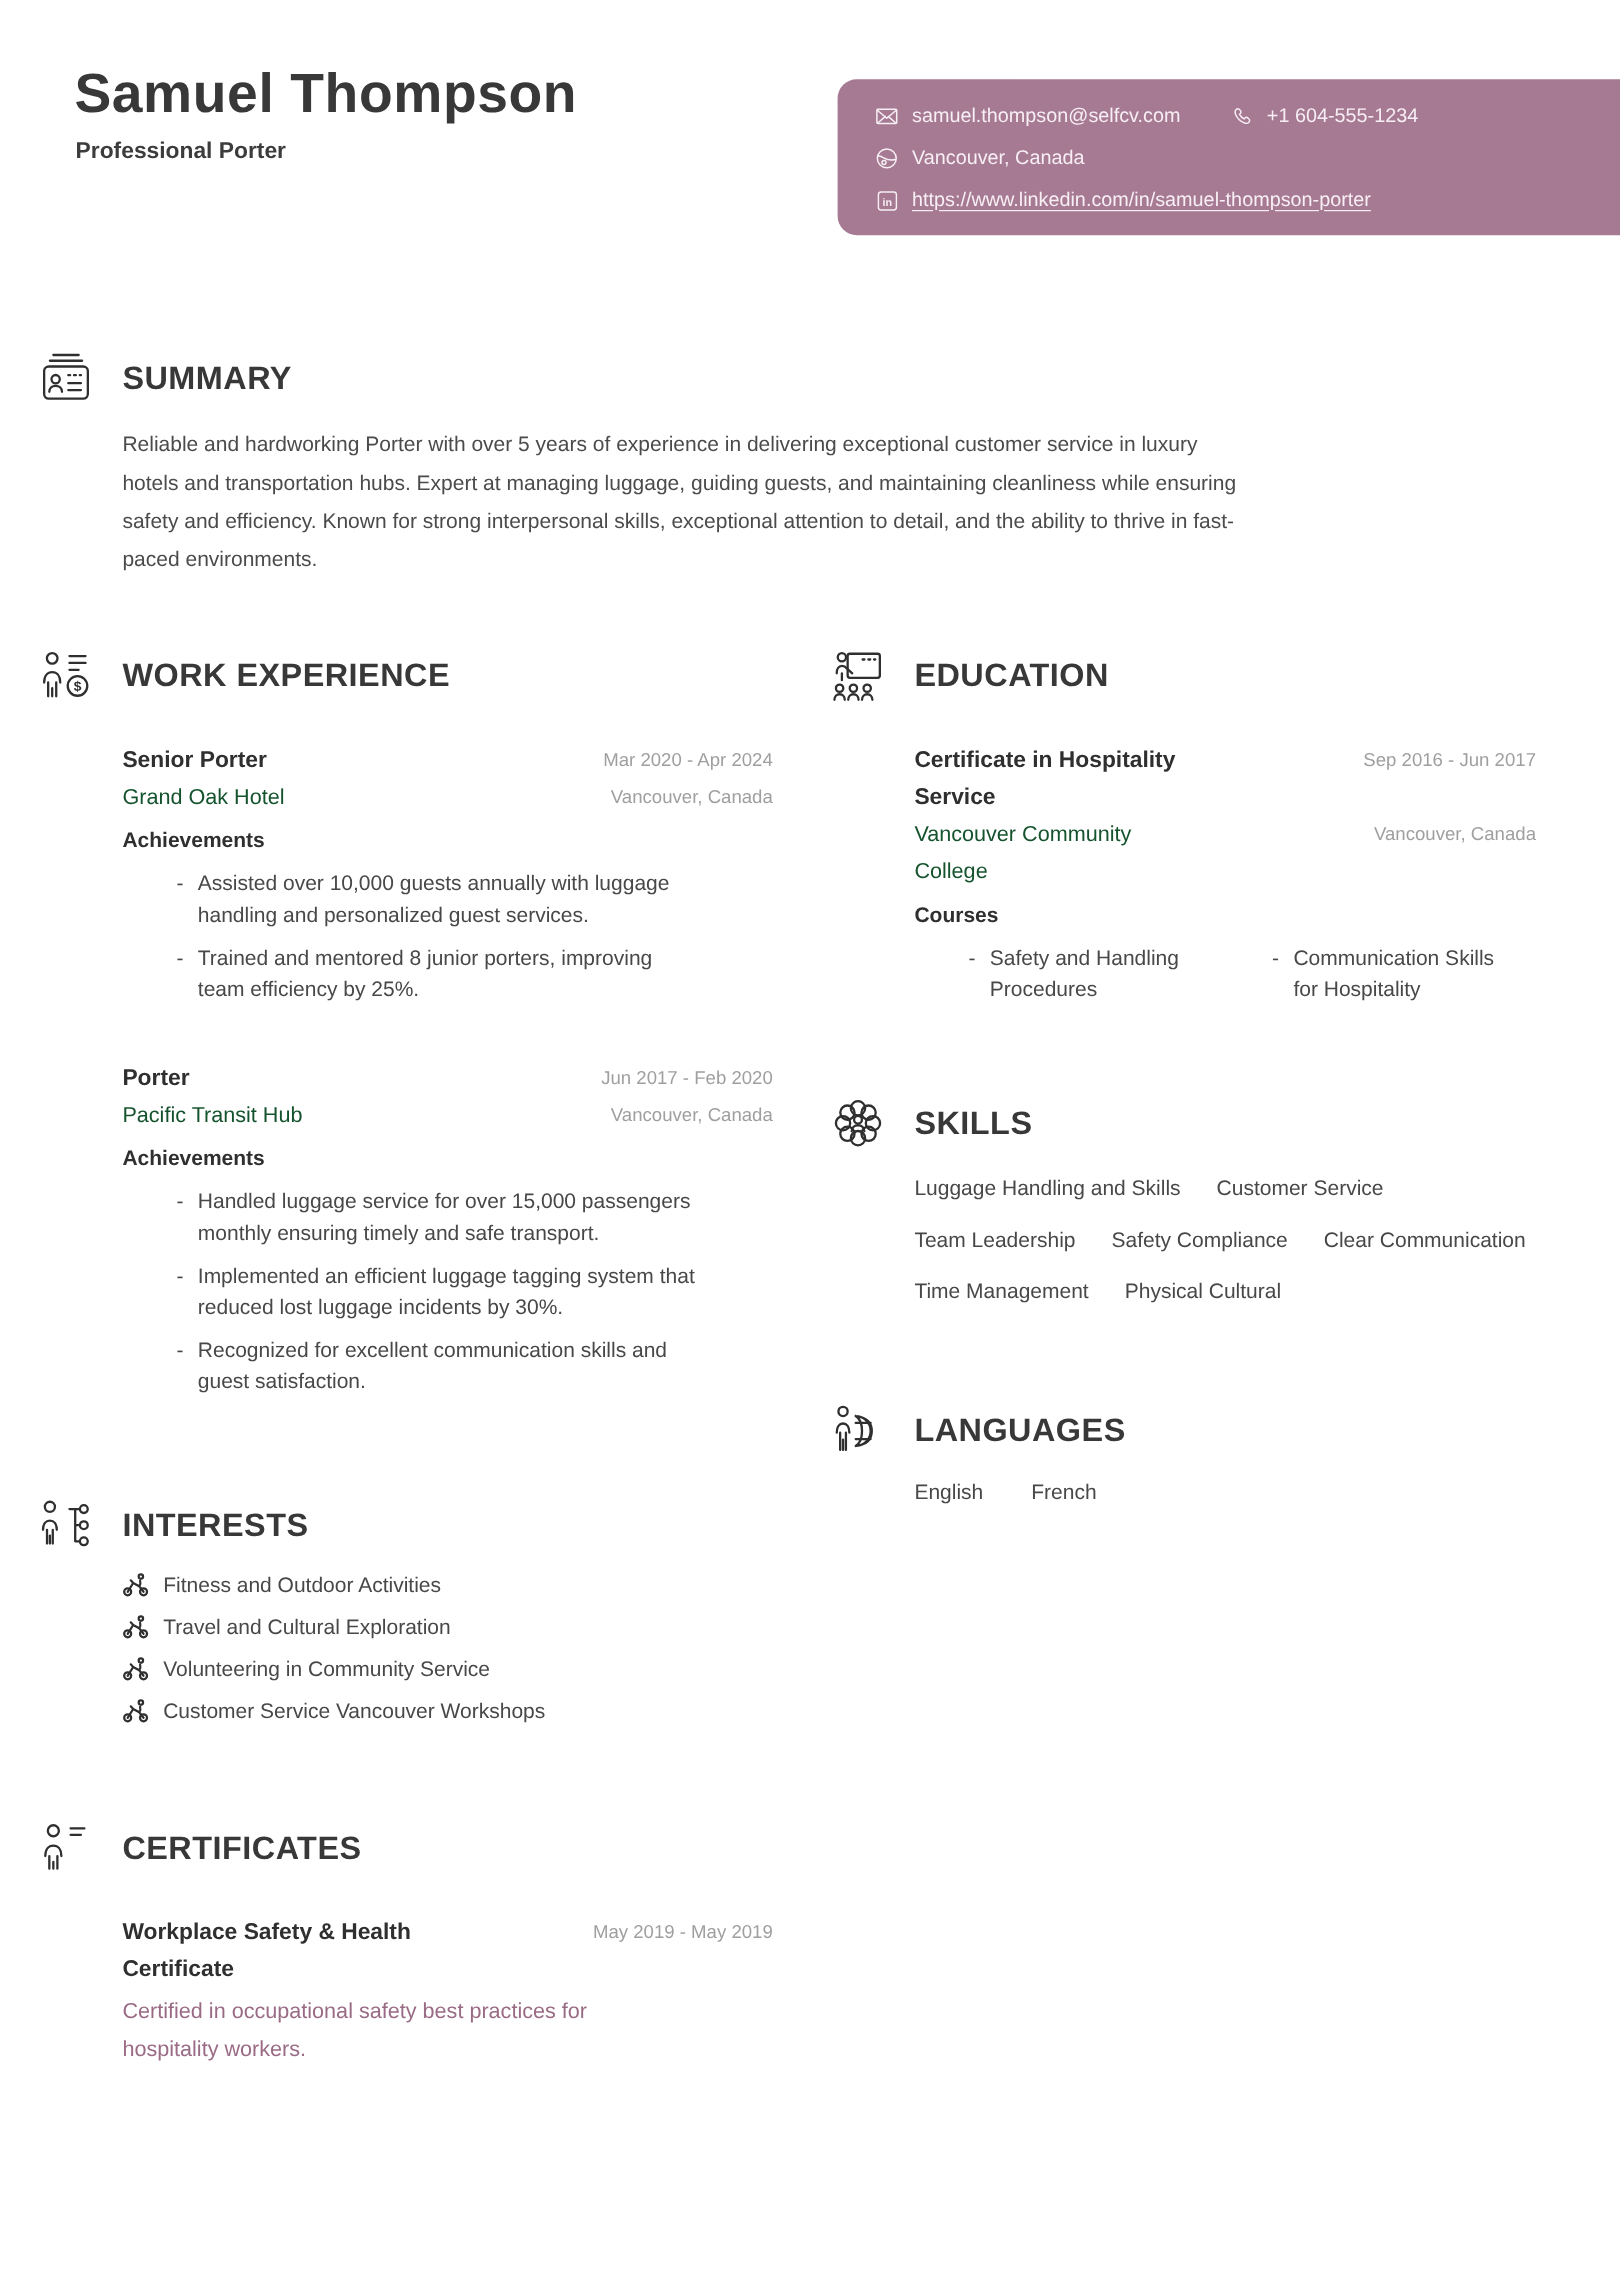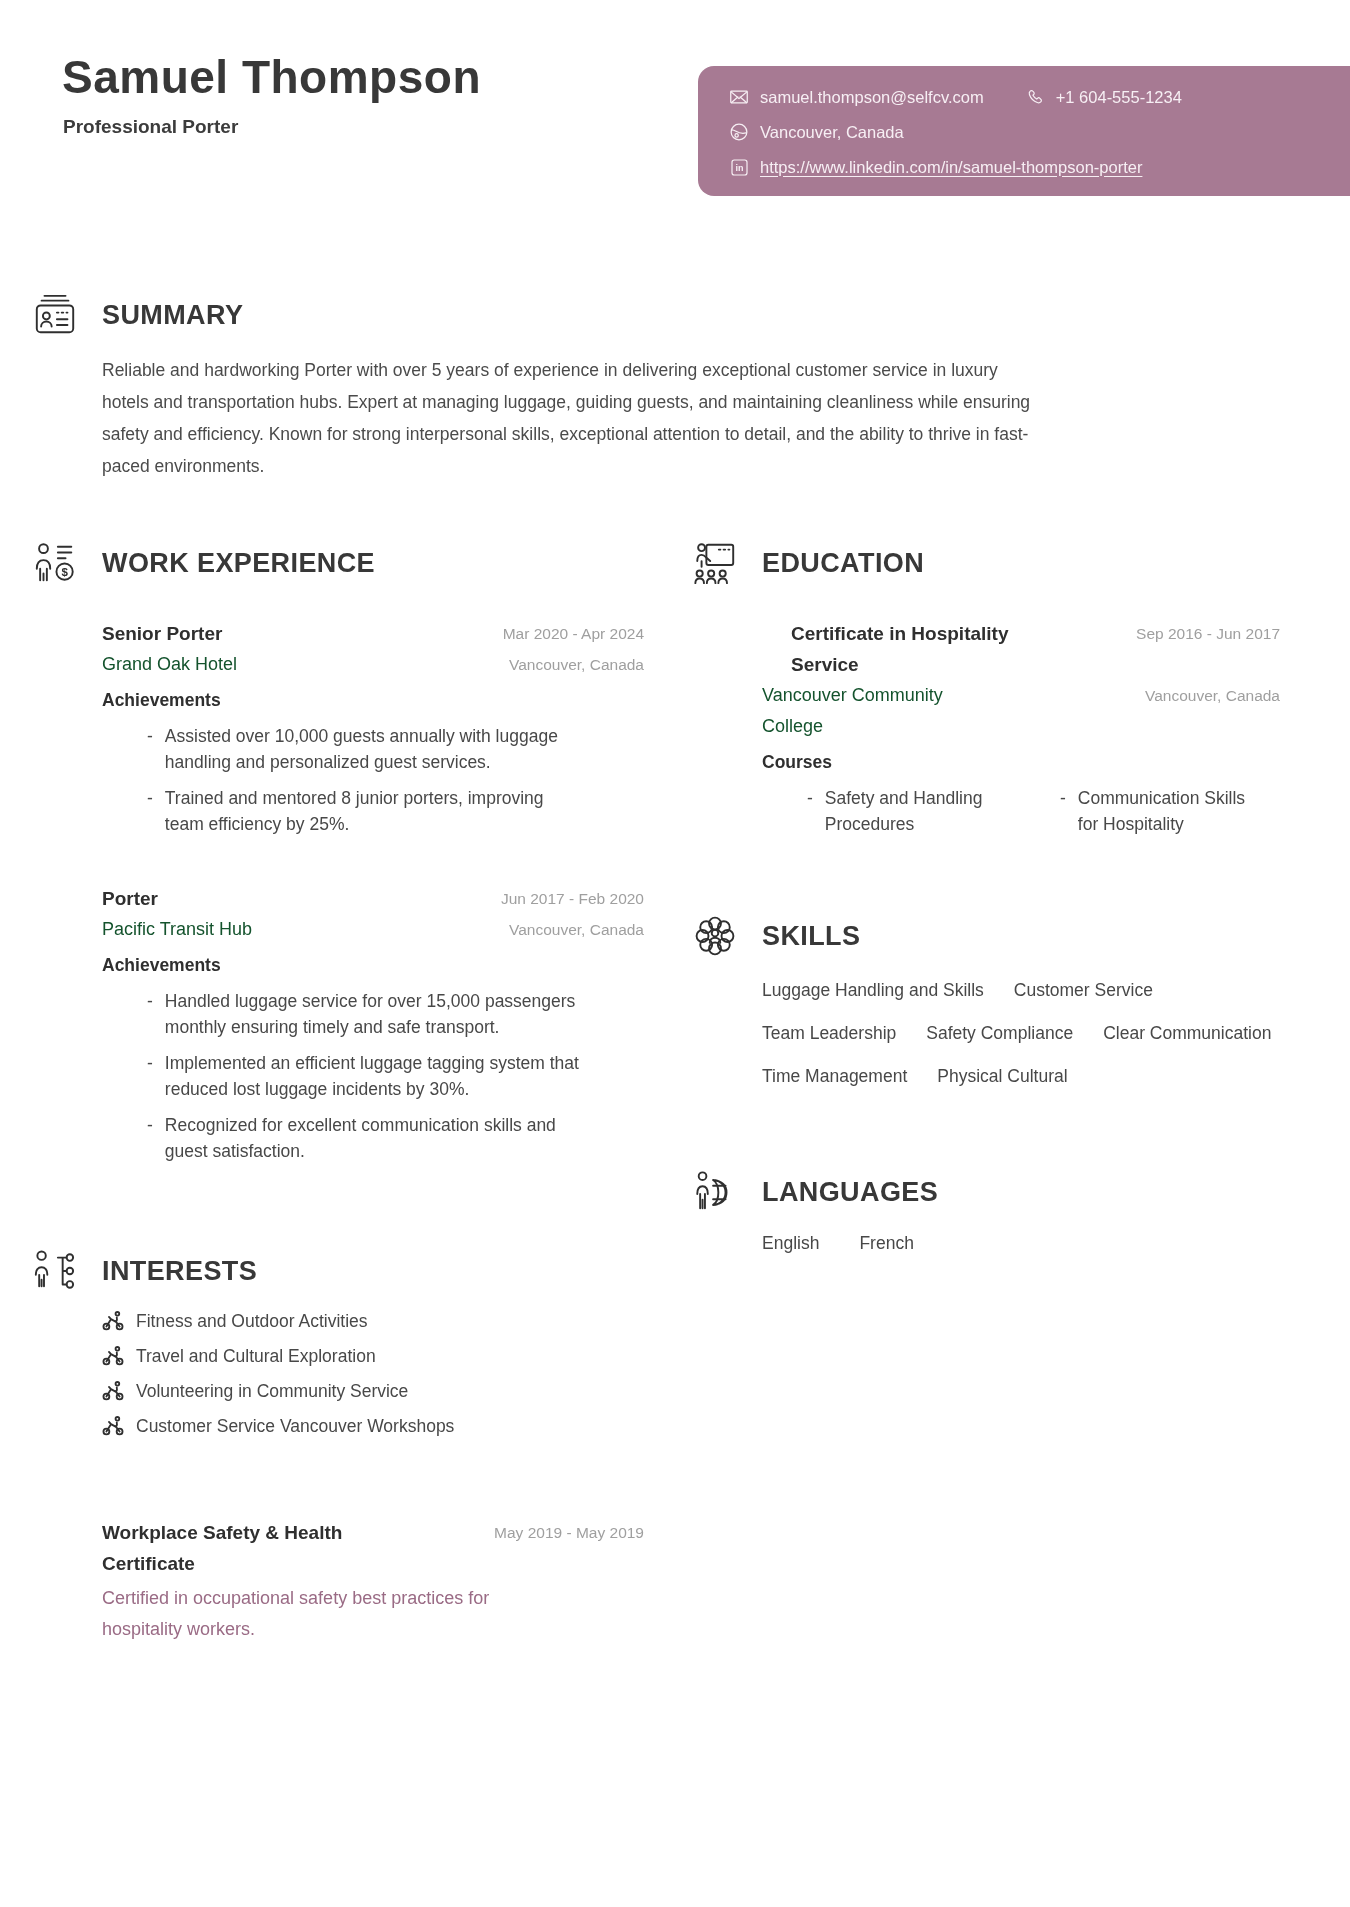--- a/index.html
+++ b/index.html
@@ -43,21 +43,21 @@
   .e-right { width:175px; text-align:right; color:#9f9f9f; font-size:15.5px; }
   .e-title { font-size:19px; font-weight:800; color:#2f2f2f; line-height:31px; }
   .e-company { font-size:18px; color:#14532d; line-height:31px; }
   .e-dates, .e-loc { line-height:31px; }
   .label { margin-top:10px; font-size:17.5px; font-weight:700; color:#2f2f2f; }
   .bullets { margin:12px 0 0; padding:0; list-style:none; max-width:485px; }
   .bullets li { display:flex; margin-bottom:10px; padding-left:45px; font-size:17.5px; line-height:26px; color:#484848; }
   .bullets li::before { content:"-"; margin-right:12px; flex:0 0 auto; }
   .job + .job { margin-top:46px; }
 
-  .edu .e-title { max-width:255px;margin-left:29px; }
+  .edu .e-title { max-width:255px; }
   .edu .e-company { max-width:230px; }
   .edu .e-right { width:165px; }
   .edu .e-loc { margin-top:31px; }
   .courses { margin-top:12px; display:grid; grid-template-columns:245px 245px; column-gap:8px; row-gap:22px; }
   .course { display:flex; padding-left:45px; font-size:17.5px; line-height:26px; color:#484848; }
   .course::before { content:"-"; margin-right:12px; flex:0 0 auto; }
 
   .skills { margin-top:76px; }
   .skillset { margin-top:18px; display:flex; flex-wrap:wrap; column-gap:30px; row-gap:17px; max-width:525px; font-size:17.5px; line-height:26px; color:#484848; }
 
@@ -268,20 +268,30 @@
                     <circle class="ic" stroke-width="1.6" cx="16.8" cy="4.2" r="2"></circle>
                   </svg>
                 </span>
               <span>Customer Service Vancouver Workshops</span>
             </div>
           </div>
         </div>
       </div>
 
       <div class="certs">
+        <div class="sec-head">
+          <span class="sec-icon">
+            <svg viewBox="0 0 48 48">
+                <circle class="ic" cx="13" cy="9" r="4.8"></circle>
+                <path class="ic" d="M6 31c0-6 3-9 7-9s7 3 7 9M9.5 31v11M16.5 31v11M13 36v6"></path>
+                <path class="ic" d="M28 7h12M28 12.5h9"></path>
+              </svg>
+          </span>
+          <span class="sec-title">CERTIFICATES</span>
+        </div>
         <div class="sec-body">
           <div class="entry cert">
             <div class="entry-head">
               <div class="e-left">
                 <div class="e-title">Workplace Safety &amp; Health Certificate</div>
               </div>
               <div class="e-right">
                 <div class="e-dates">May 2019 - May 2019</div>
               </div>
             </div>

